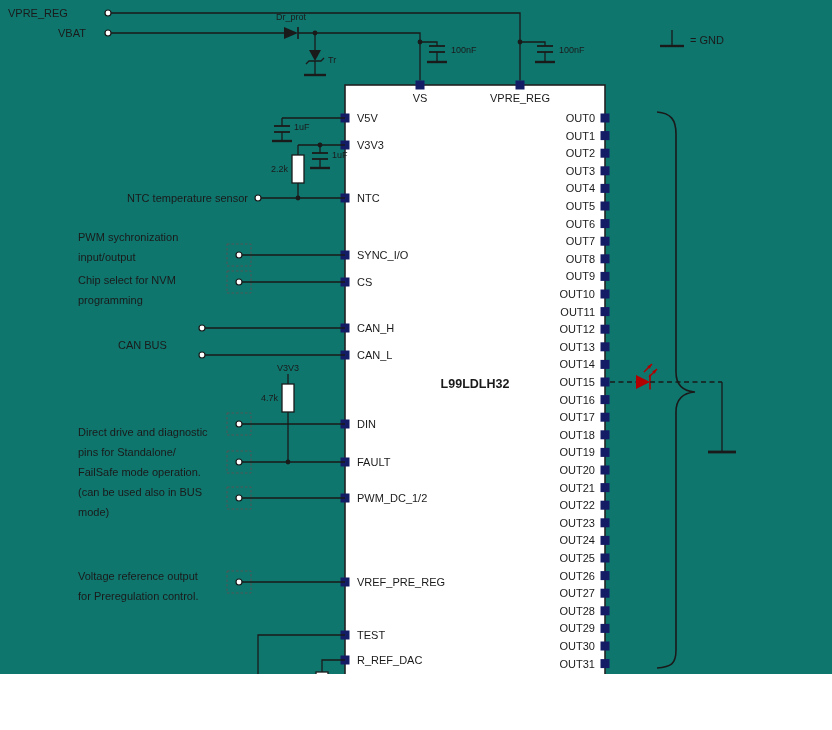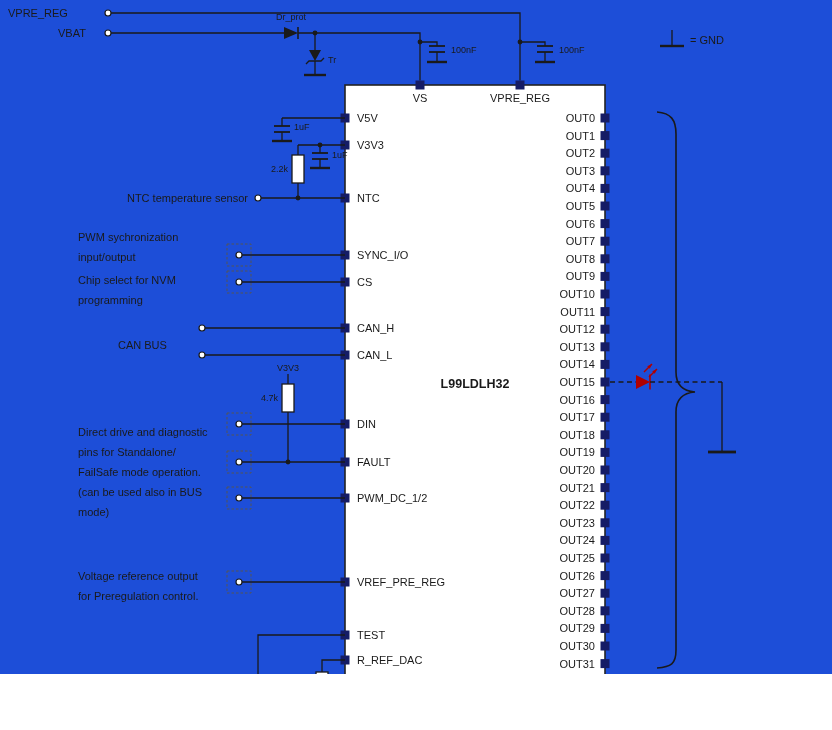--- a/index.html
+++ b/index.html
@@ -1,16 +1,16 @@
 <!DOCTYPE html>
 <html><head>
 <meta charset="utf-8">
 <style>
   html,body { margin:0; padding:0; background:#ffffff; }
-  .page { width:832px; height:674px; position:relative; background:#1d4ed8; }
+  .page { width:832px; height:674px; position:relative; background:#0f766e; }
   text { font-family:"Liberation Sans", sans-serif; fill:#1a1a1a; }
   .lbl    { font-size:11px; }
   .lbl-sm { font-size:9px; }
   .ic-name{ font-size:12.5px; font-weight:bold; }
   .wire   { fill:none; stroke:#1a1a1a; stroke-width:1.3; }
   .dash   { stroke-dasharray:5 3.5; }
   .plate  { stroke:#1a1a1a; stroke-width:1.8; }
   .gnd    { stroke:#1a1a1a; stroke-width:2.4; }
   .gnd-big{ stroke-width:2.8; }
   .pin    { fill:#151c66; }

